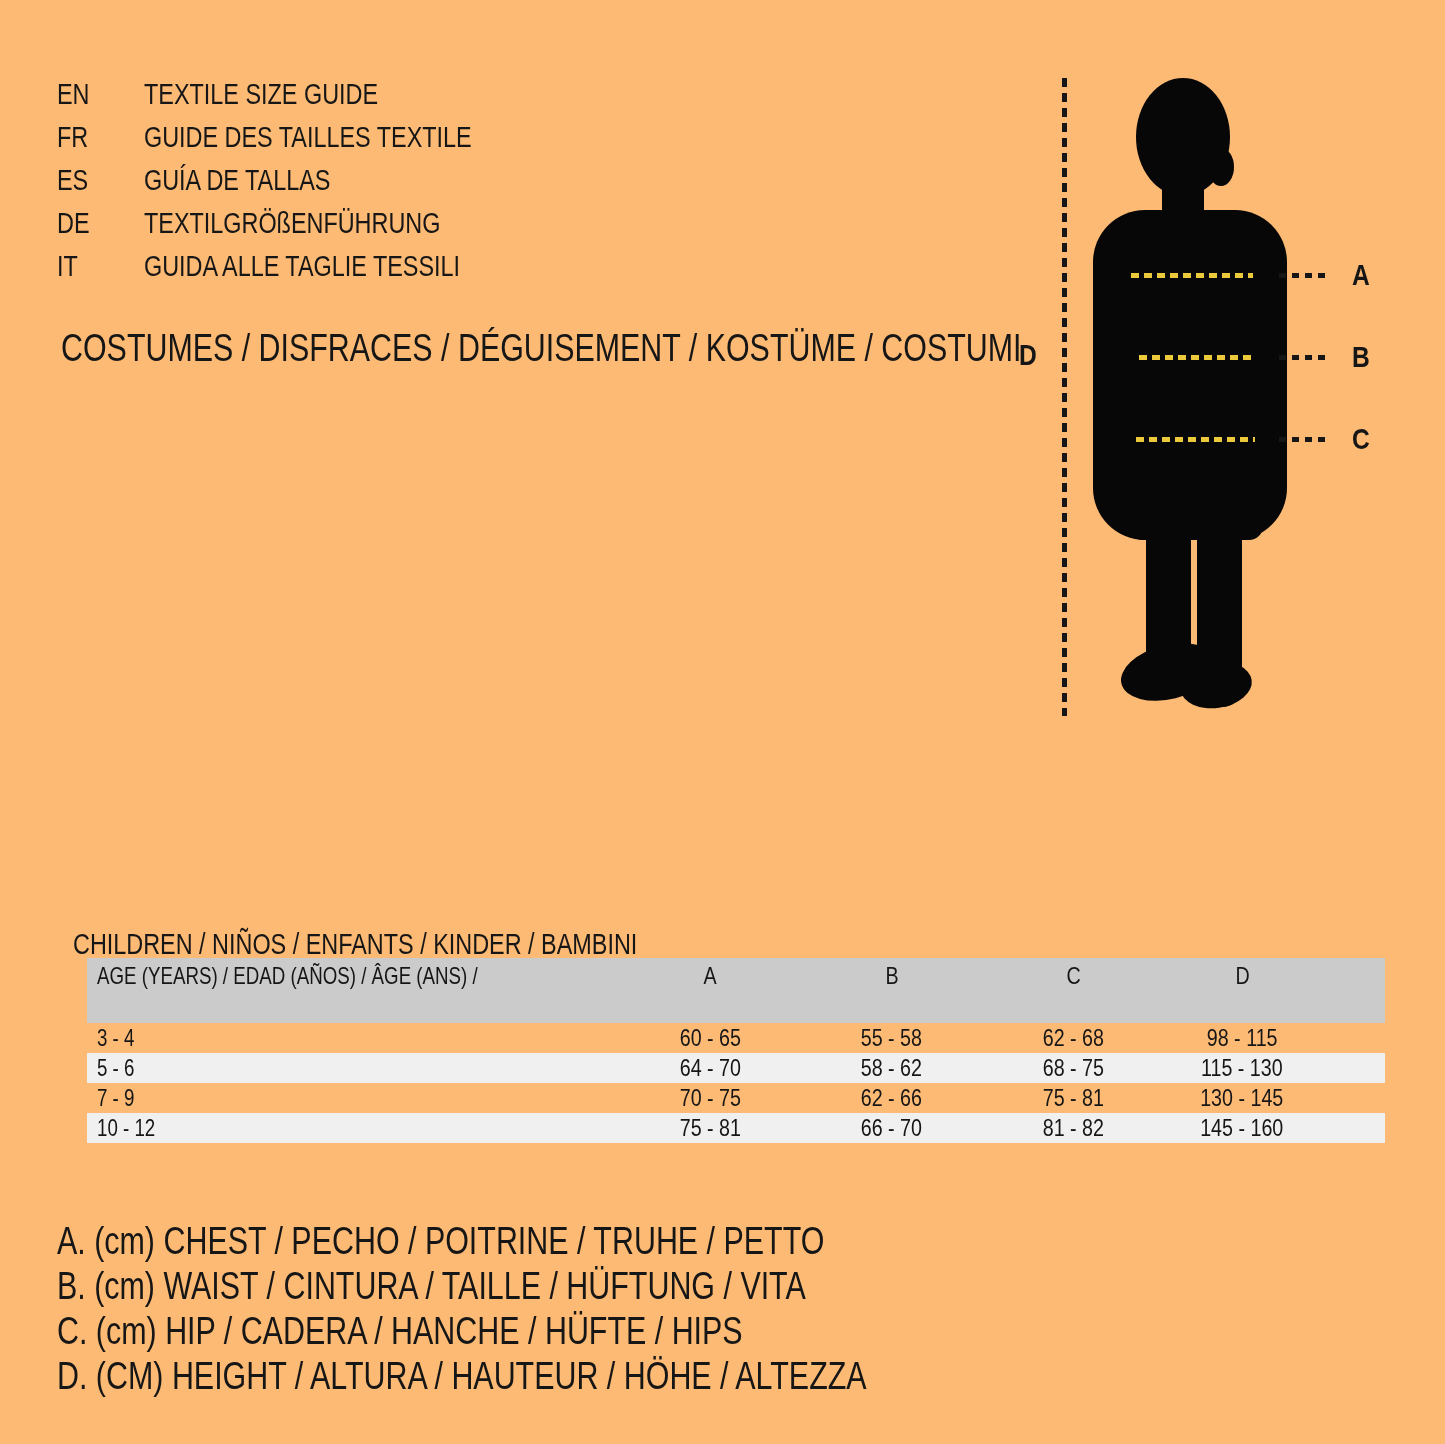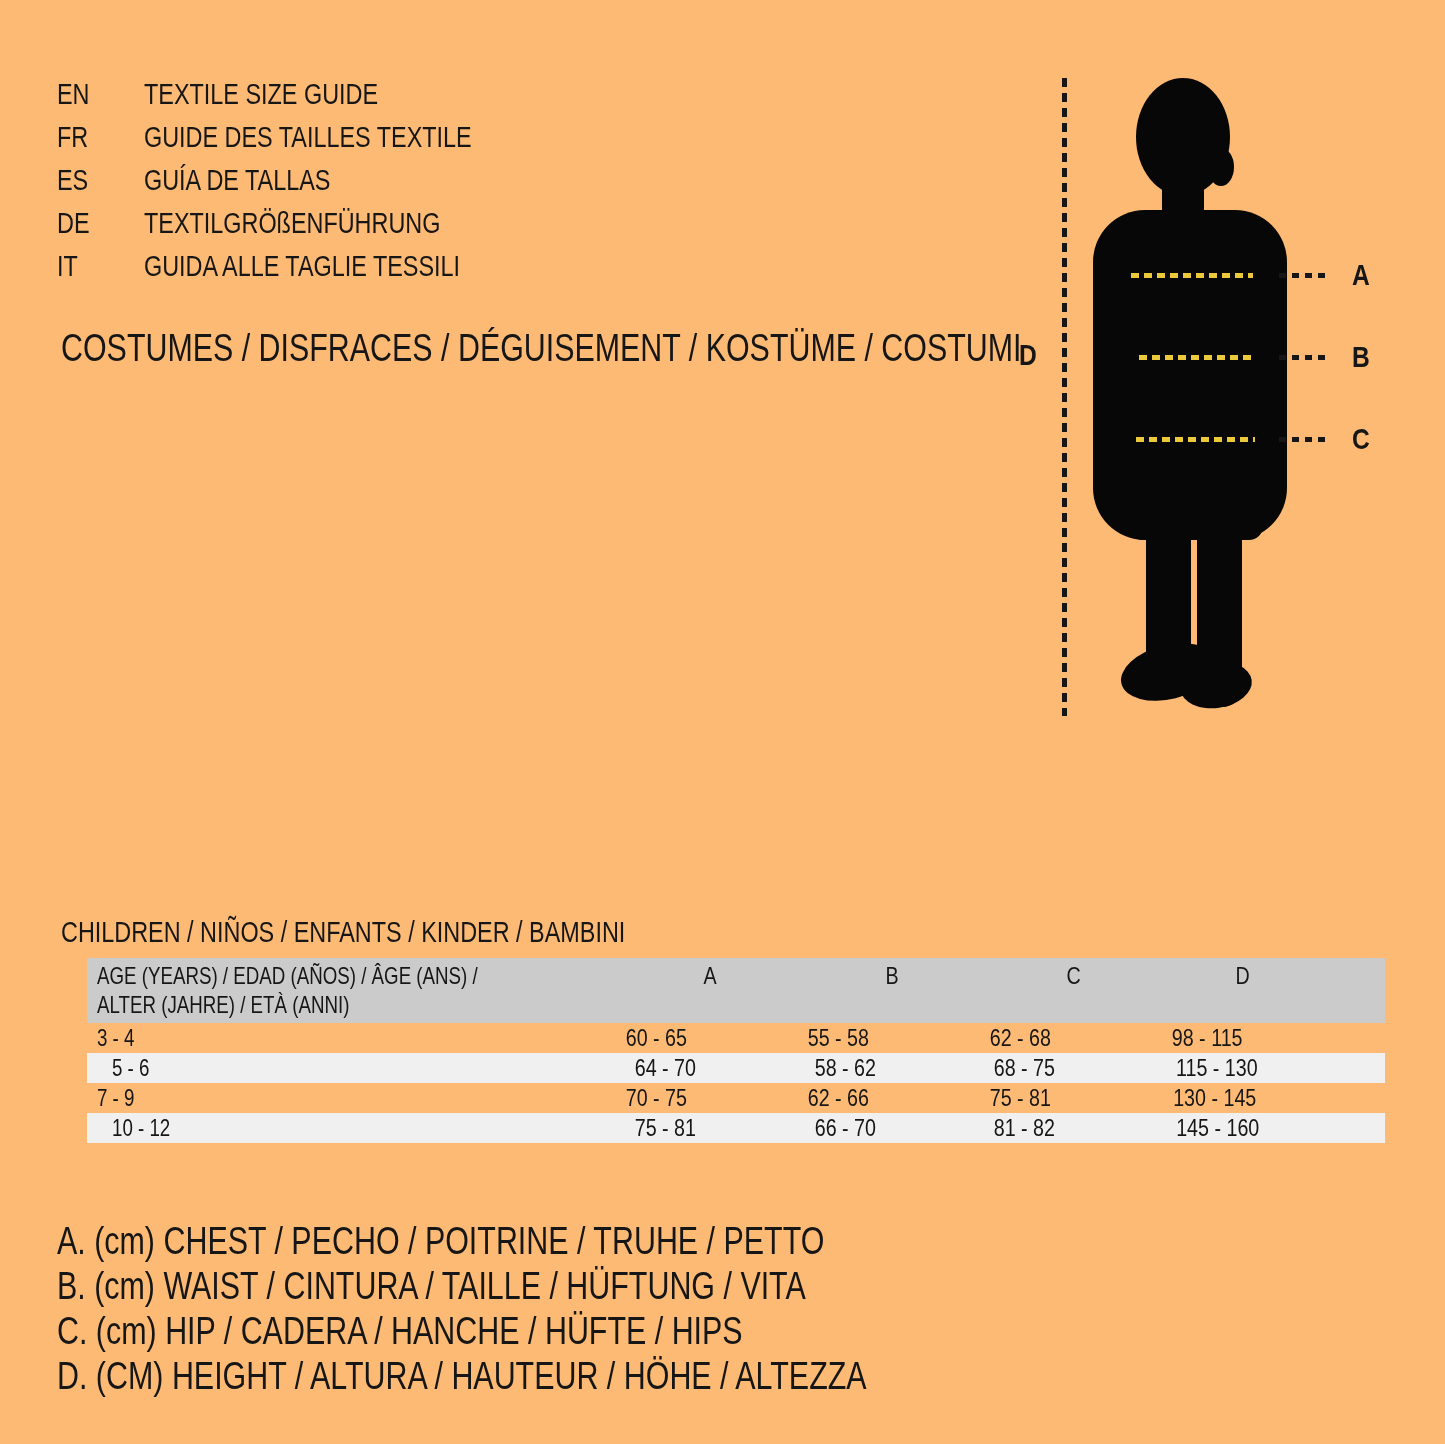--- a/index.html
+++ b/index.html
@@ -32,31 +32,31 @@
     background:repeating-linear-gradient(180deg,var(--ink) 0 9px,transparent 9px 15px);}
   .silhouette{position:absolute;left:1085px;top:75px;width:210px;height:645px;color:var(--silhouette);}
   .yline{position:absolute;height:5px;
     background:repeating-linear-gradient(90deg,var(--accent_yellow) 0 8px,transparent 8px 13px);}
   .lline{position:absolute;height:5px;
     background:repeating-linear-gradient(90deg,var(--ink) 0 7px,transparent 7px 13px);}
   .mlab{position:absolute;width:40px;line-height:36px;font-size:30px;font-weight:bold;text-align:center;}
   .dlab{position:absolute;left:1000px;top:337px;width:56px;line-height:36px;font-size:30px;font-weight:bold;text-align:center;}
 
   
-  .table-title{position:absolute;left:57px;top:910px;margin:4px;font-size:30px;line-height:36px;font-weight:500;}
+  .table-title{position:absolute;left:57px;top:910px;margin:16px;font-size:30px;line-height:36px;font-weight:500;}
   .size-table{position:absolute;left:55px;top:958px;width:1330px;font-size:24px;}
   .trow,.thead{display:grid;grid-template-columns:41% 14% 14% 14% 12% 5%;margin-left:32px;}
   .thead{background:var(--table_header_bg);height:65px;}
   .thead .agecell{padding:3px 0 0 10px;line-height:29px;}
   .thead .agecell span{display:block;}
   .thead .lettercell{padding-top:3px;line-height:29px;text-align:center;}
   .trow{height:30px;align-items:center;}
-  .trow.stripe{background:var(--table_stripe_bg);padding-left:15px;}
+  .trow.stripe{background:var(--table_stripe_bg);}
   .trow .agecell{padding-left:10px;}
-  .trow .valcell{}
+  .trow .valcell{text-align:center;}
 
   
   .legend{position:absolute;left:57px;top:1218px;margin:0;padding:0;list-style:none;}
   .legend li{height:45px;line-height:45px;font-size:39px;}
 </style>
 </head>
 <body>
 
 <div class="canvas">
 
@@ -129,23 +129,20 @@
   <h2 class="table-title">
     <span class="cx">CHILDREN / NIÑOS / ENFANTS / KINDER / BAMBINI</span>
   </h2>
 
   <div class="size-table">
     <div class="thead">
       <div class="agecell">
         <span>
             <span class="cx">AGE (YEARS) / EDAD (AÑOS) / ÂGE (ANS) /</span>
           </span>
-        <span>
-            <span class="cx">ALTER (JAHRE) / ETÀ (ANNI)</span>
-          </span>
       </div>
       <div class="lettercell"><span class="cxc">A</span></div>
       <div class="lettercell"><span class="cxc">B</span></div>
       <div class="lettercell"><span class="cxc">C</span></div>
       <div class="lettercell"><span class="cxc">D</span></div>
       <div></div>
     </div>
 
     <div class="trow">
       <div class="agecell"><span class="cx">3 - 4</span></div>

